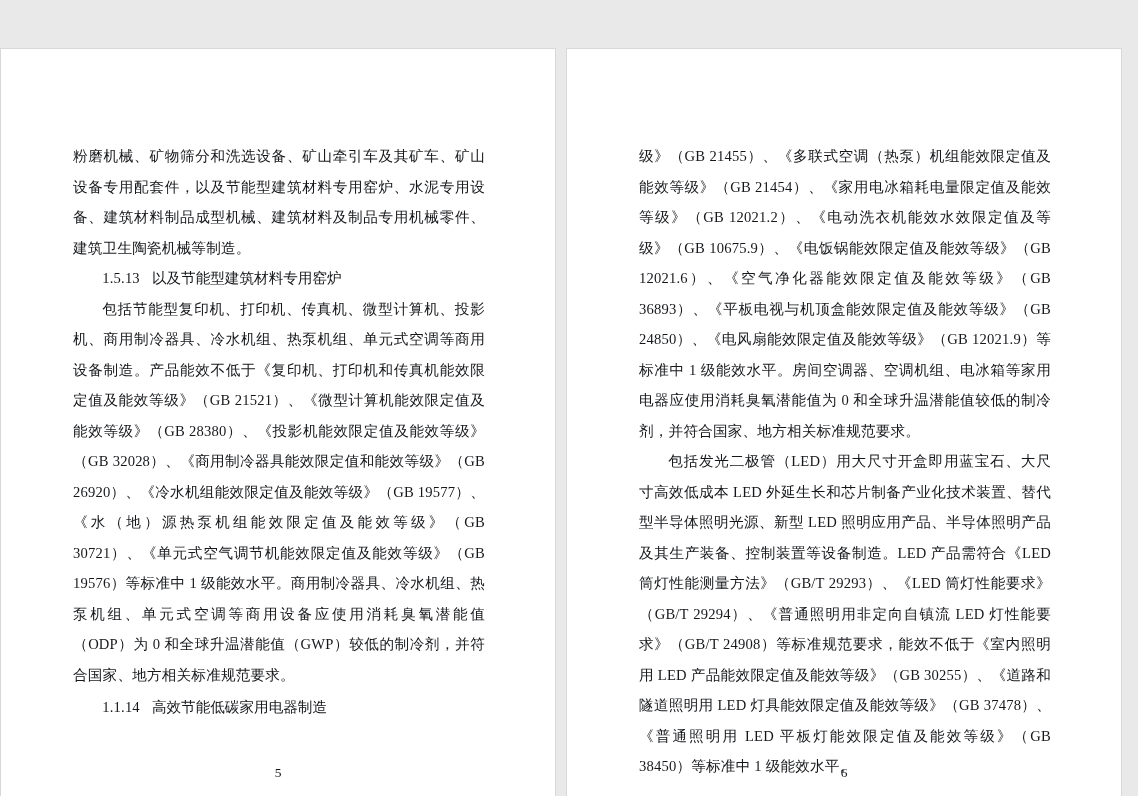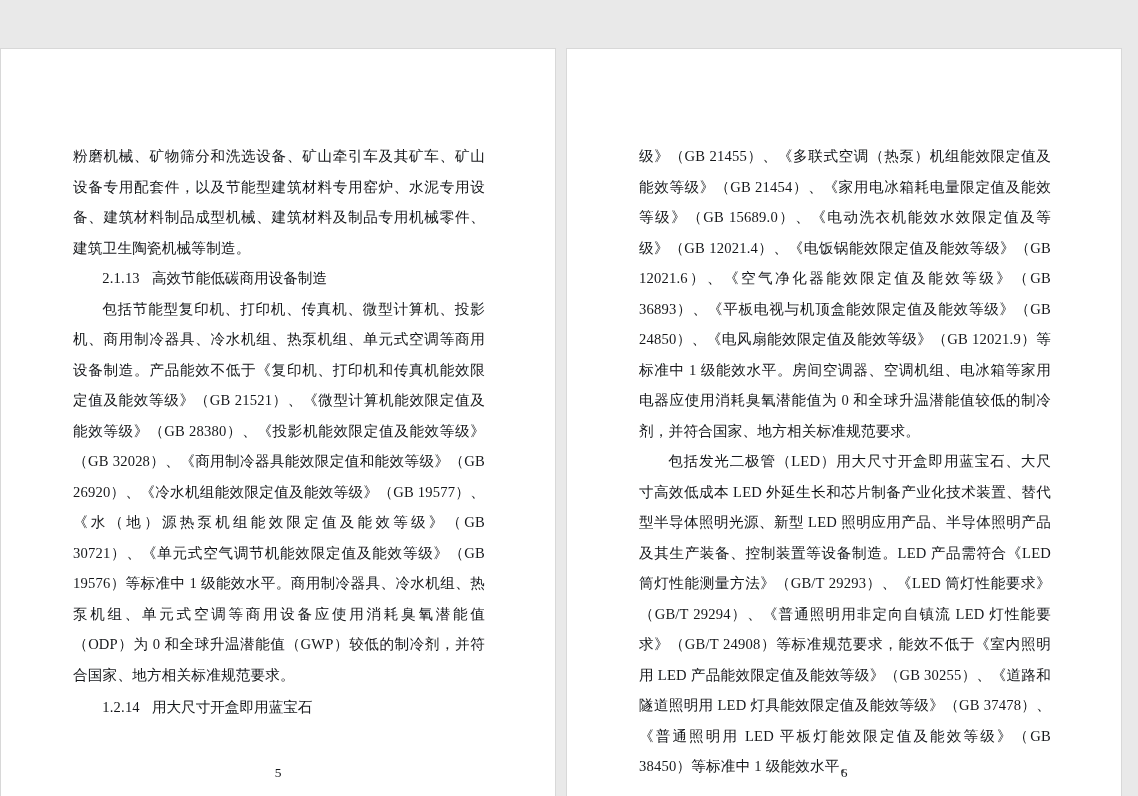--- a/index.html
+++ b/index.html
@@ -78,32 +78,32 @@
 </style>
 </head>
 <body>
 
 <div class="spread">
 
   <div class="page">
     <div class="page-inner">
       <p class="para">粉磨机械、矿物筛分和洗选设备、矿山牵引车及其矿车、矿山设备专用配套件，以及节能型建筑材料专用窑炉、水泥专用设备、建筑材料制品成型机械、建筑材料及制品专用机械零件、建筑卫生陶瓷机械等制造。</p>
       <p class="heading">
-        <span class="num">2.1.13</span><span class="htext">高效节能低碳商用设备制造</span>
+        <span class="num">1.5.13</span><span class="htext">以及节能型建筑材料专用窑炉</span>
       </p>
       <p class="para indent">包括节能型复印机、打印机、传真机、微型计算机、投影机、商用制冷器具、冷水机组、热泵机组、单元式空调等商用设备制造。产品能效不低于《复印机、打印机和传真机能效限定值及能效等级》（GB 21521）、《微型计算机能效限定值及能效等级》（GB 28380）、《投影机能效限定值及能效等级》（GB 32028）、《商用制冷器具能效限定值和能效等级》（GB 26920）、《冷水机组能效限定值及能效等级》（GB 19577）、《水（地）源热泵机组能效限定值及能效等级》（GB 30721）、《单元式空气调节机能效限定值及能效等级》（GB 19576）等标准中 1 级能效水平。商用制冷器具、冷水机组、热泵机组、单元式空调等商用设备应使用消耗臭氧潜能值（ODP）为 0 和全球升温潜能值（GWP）较低的制冷剂，并符合国家、地方相关标准规范要求。</p>
       <div class="gap-small"></div>
       <p class="heading">
-        <span class="num">1.2.14</span><span class="htext">用大尺寸开盒即用蓝宝石</span>
+        <span class="num">1.1.14</span><span class="htext">高效节能低碳家用电器制造</span>
       </p>
     </div>
     <div class="pagenum">5</div>
   </div>
 
   <div class="page">
     <div class="page-inner">
-      <p class="para">级》（GB 21455）、《多联式空调（热泵）机组能效限定值及能效等级》（GB 21454）、《家用电冰箱耗电量限定值及能效等级》（GB 15689.0）、《电动洗衣机能效水效限定值及等级》（GB 12021.4）、《电饭锅能效限定值及能效等级》（GB 12021.6）、《空气净化器能效限定值及能效等级》（GB 36893）、《平板电视与机顶盒能效限定值及能效等级》（GB 24850）、《电风扇能效限定值及能效等级》（GB 12021.9）等标准中 1 级能效水平。房间空调器、空调机组、电冰箱等家用电器应使用消耗臭氧潜能值为 0 和全球升温潜能值较低的制冷剂，并符合国家、地方相关标准规范要求。</p>
+      <p class="para">级》（GB 21455）、《多联式空调（热泵）机组能效限定值及能效等级》（GB 21454）、《家用电冰箱耗电量限定值及能效等级》（GB 12021.2）、《电动洗衣机能效水效限定值及等级》（GB 10675.9）、《电饭锅能效限定值及能效等级》（GB 12021.6）、《空气净化器能效限定值及能效等级》（GB 36893）、《平板电视与机顶盒能效限定值及能效等级》（GB 24850）、《电风扇能效限定值及能效等级》（GB 12021.9）等标准中 1 级能效水平。房间空调器、空调机组、电冰箱等家用电器应使用消耗臭氧潜能值为 0 和全球升温潜能值较低的制冷剂，并符合国家、地方相关标准规范要求。</p>
       <p class="para indent">包括发光二极管（LED）用大尺寸开盒即用蓝宝石、大尺寸高效低成本 LED 外延生长和芯片制备产业化技术装置、替代型半导体照明光源、新型 LED 照明应用产品、半导体照明产品及其生产装备、控制装置等设备制造。LED 产品需符合《LED 筒灯性能测量方法》（GB/T 29293）、《LED 筒灯性能要求》（GB/T 29294）、《普通照明用非定向自镇流 LED 灯性能要求》（GB/T 24908）等标准规范要求，能效不低于《室内照明用 LED 产品能效限定值及能效等级》（GB 30255）、《道路和隧道照明用 LED 灯具能效限定值及能效等级》（GB 37478）、《普通照明用 LED 平板灯能效限定值及能效等级》（GB 38450）等标准中 1 级能效水平。</p>
     </div>
     <div class="pagenum">6</div>
   </div>
 
 </div>
 
 </body></html>

